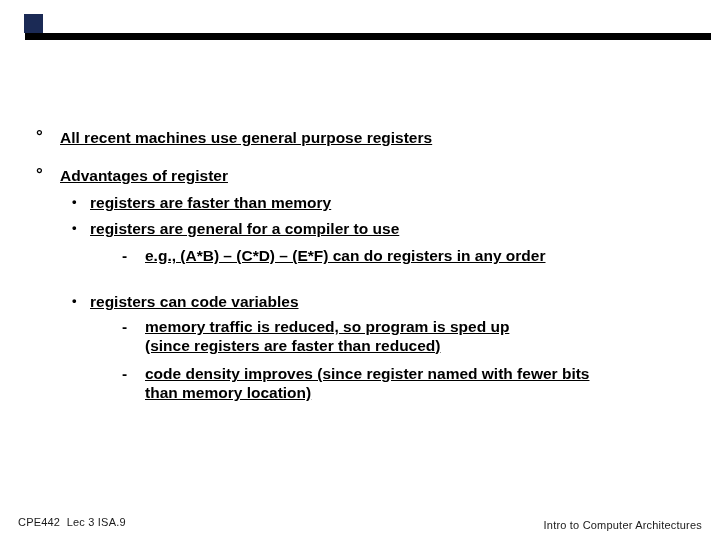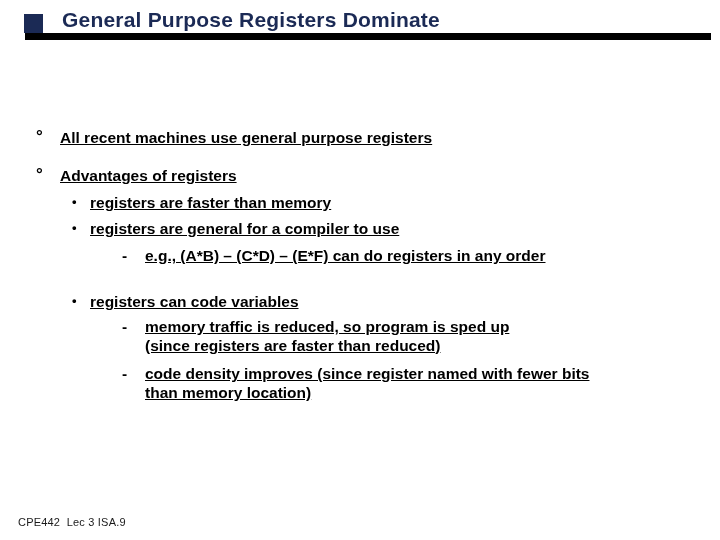--- a/index.html
+++ b/index.html
@@ -67,30 +67,29 @@
     font-size: 11px; color: #1a1a1a;
     white-space: pre; letter-spacing: 0.2px;
   }
 </style>
 </head>
 <body>
 
 <div class="slide">
 
   <div class="title-square" style="background-color: rgb(27, 42, 85);"></div>
-  <div class="page-title" style="color: rgb(27, 42, 85);">General Purpose Registers Dominate</div>
   <div class="title-underline" style="background-color: rgb(0, 0, 0);"></div>
 
   <div class="row l1 r1">
     <span class="marker">°</span>
     <span class="text">All recent machines use general purpose registers</span>
   </div>
   <div class="row l1 r2">
     <span class="marker">°</span>
-    <span class="text">Advantages of registers</span>
+    <span class="text">Advantages of register</span>
   </div>
   <div class="row l2 r3">
     <span class="marker">•</span>
     <span class="text">registers are faster than memory</span>
   </div>
   <div class="row l2 r4">
     <span class="marker">•</span>
     <span class="text">registers are general for a compiler to use</span>
   </div>
   <div class="row l3 r5">
@@ -106,14 +105,15 @@
     <span class="text">memory traffic is reduced, so program is sped up
 (since registers are faster than reduced)</span>
   </div>
   <div class="row l3 r8">
     <span class="marker">-</span>
     <span class="text">code density improves (since register named with fewer bits
 than memory location)</span>
   </div>
 
   <div class="footer-left">CPE442  Lec 3 ISA.9</div>
+  <div class="footer-right">Intro to Computer Architectures</div>
 
 </div>
 
 </body></html>

